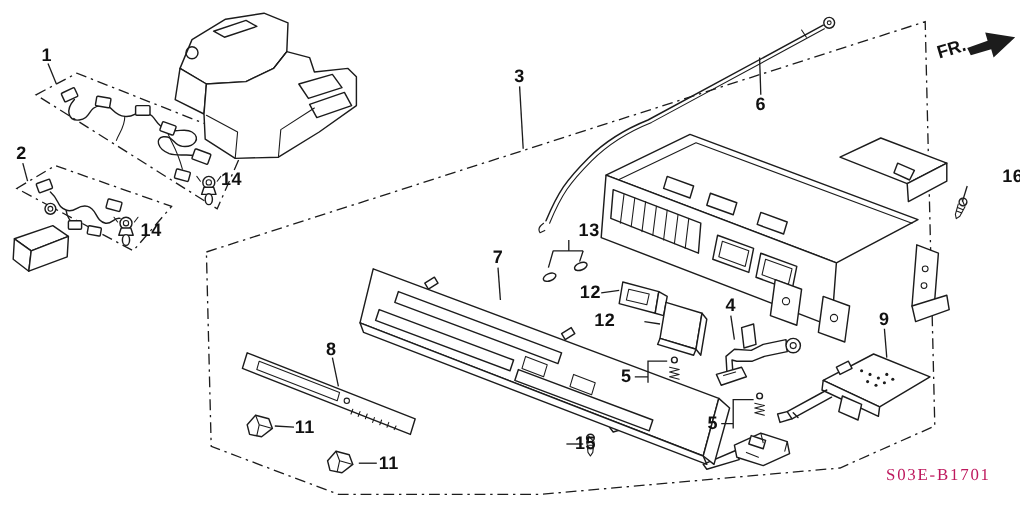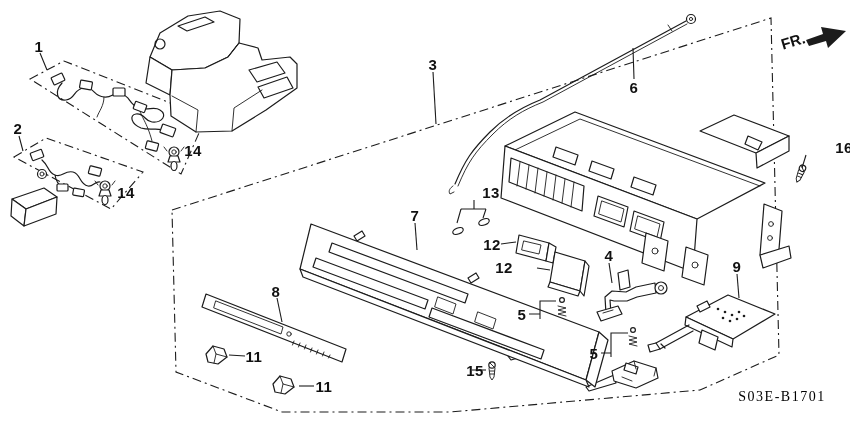--- a/index.html
+++ b/index.html
@@ -18,21 +18,21 @@
     position:absolute;transform:translate(-50%,-50%);
     font:bold 15px "Liberation Sans",sans-serif;color:#111;
     letter-spacing:0.5px;white-space:nowrap;
   }
   .fr{
     position:absolute;transform:translate(-50%,-50%) rotate(-17deg);
     font:bold 15px "Liberation Sans",sans-serif;color:#111;
   }
   .code{
     position:absolute;transform:translate(-50%,-50%);
-    font:14px "Liberation Serif",serif;color:#000000;letter-spacing:1.5px;white-space:nowrap;
+    font:14px "Liberation Serif",serif;color:#be185d;letter-spacing:1.5px;white-space:nowrap;
   }
 </style>
 </head>
 <body>
 
 <div class="stage">
 
 <svg width="850" height="425" viewBox="0 0 850 425">
 
   <g>
@@ -287,19 +287,19 @@
 <div class="co" style="left:415px;top:215px">7</div>
 <div class="co" style="left:276px;top:291px">8</div>
 <div class="co" style="left:737px;top:266px">9</div>
 <div class="co" style="left:492px;top:244px">12</div>
 <div class="co" style="left:254px;top:356px">11</div>
 <div class="co" style="left:324px;top:386px">11</div>
 <div class="co" style="left:504px;top:267px">12</div>
 <div class="co" style="left:491px;top:192px">13</div>
 <div class="co" style="left:193px;top:150px">14</div>
 <div class="co" style="left:126px;top:192px">14</div>
-<div class="co" style="left:475px;top:370px">15</div>
+<div class="co" style="left:488px;top:370px">15</div>
 <div class="co" style="left:844px;top:147px">16</div>
 
 <div class="fr" style="left:793px;top:41px">FR.</div>
 <div class="code" style="left:782px;top:397px">S03E-B1701</div>
 
 </div>
 
 </body></html>

